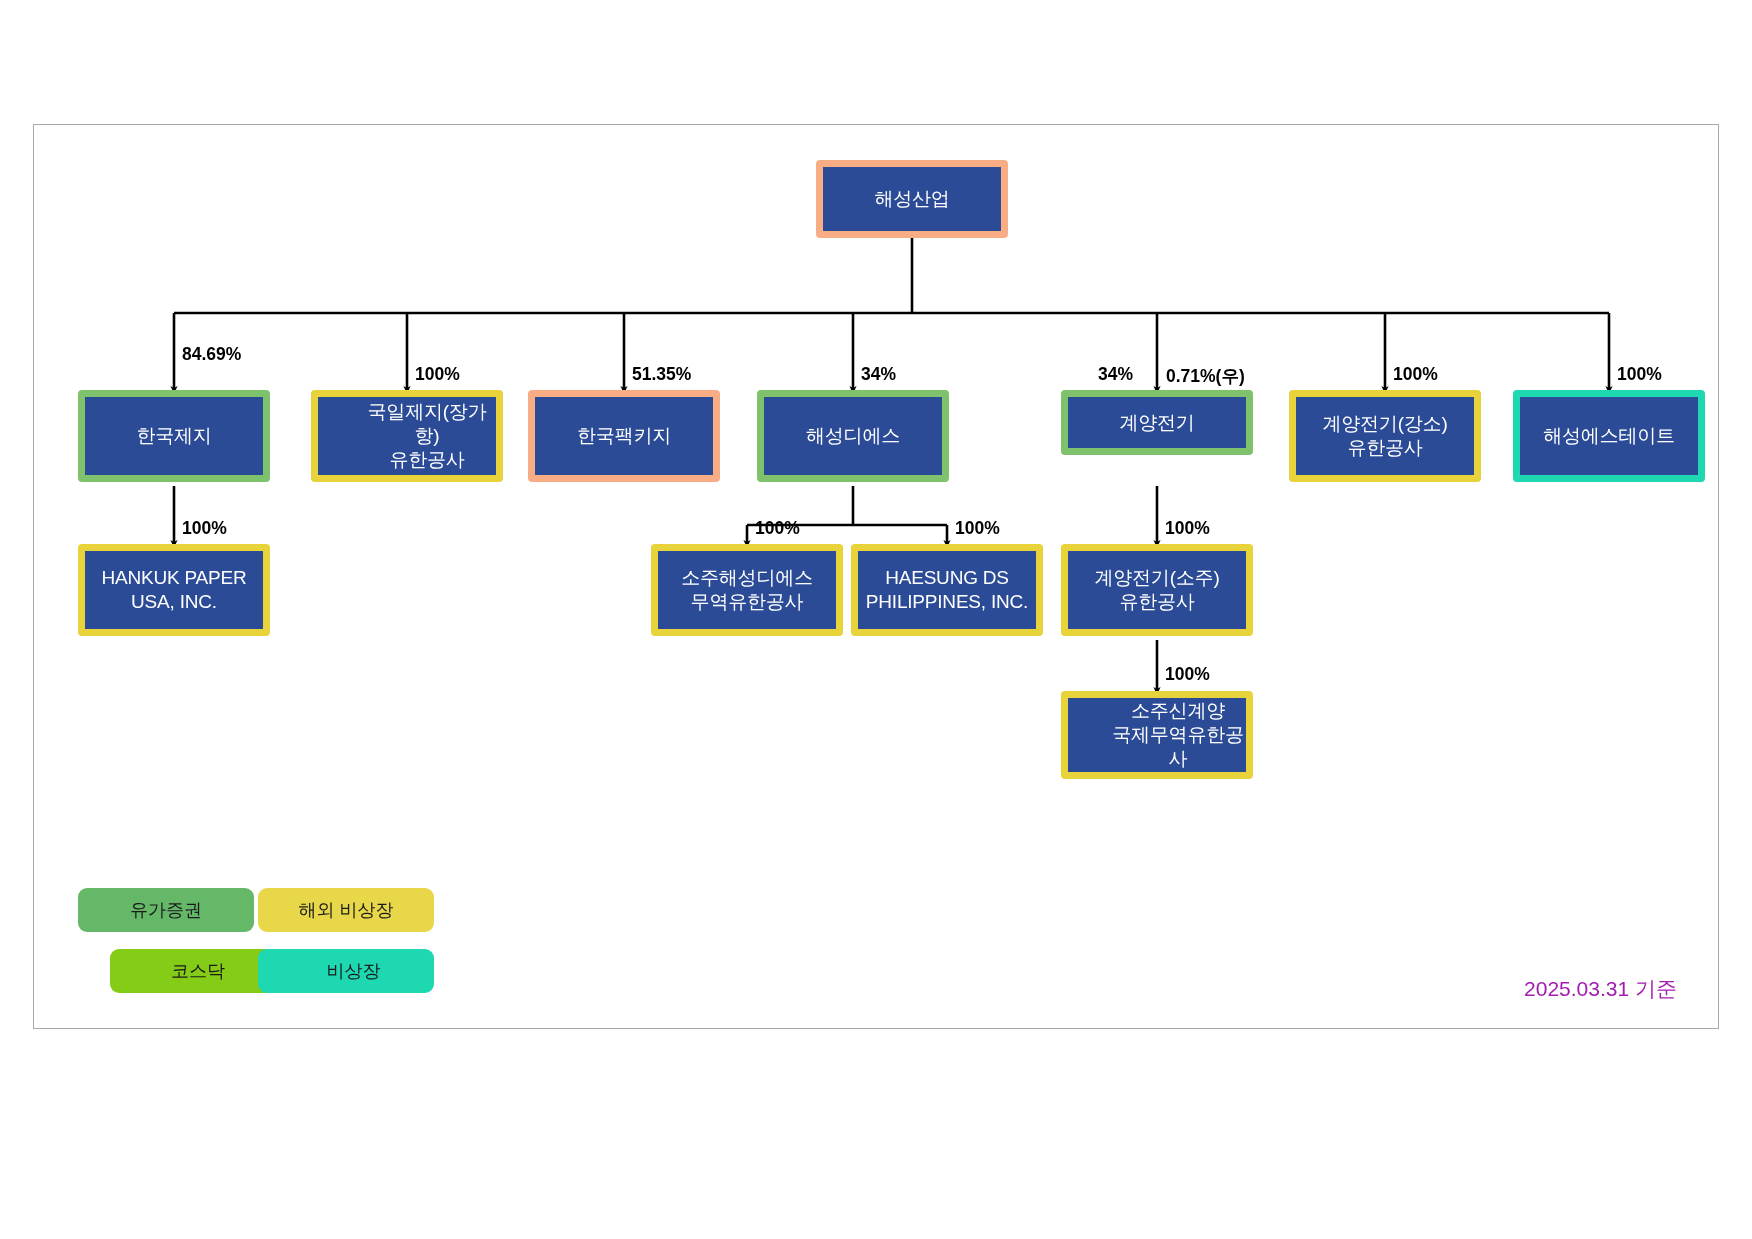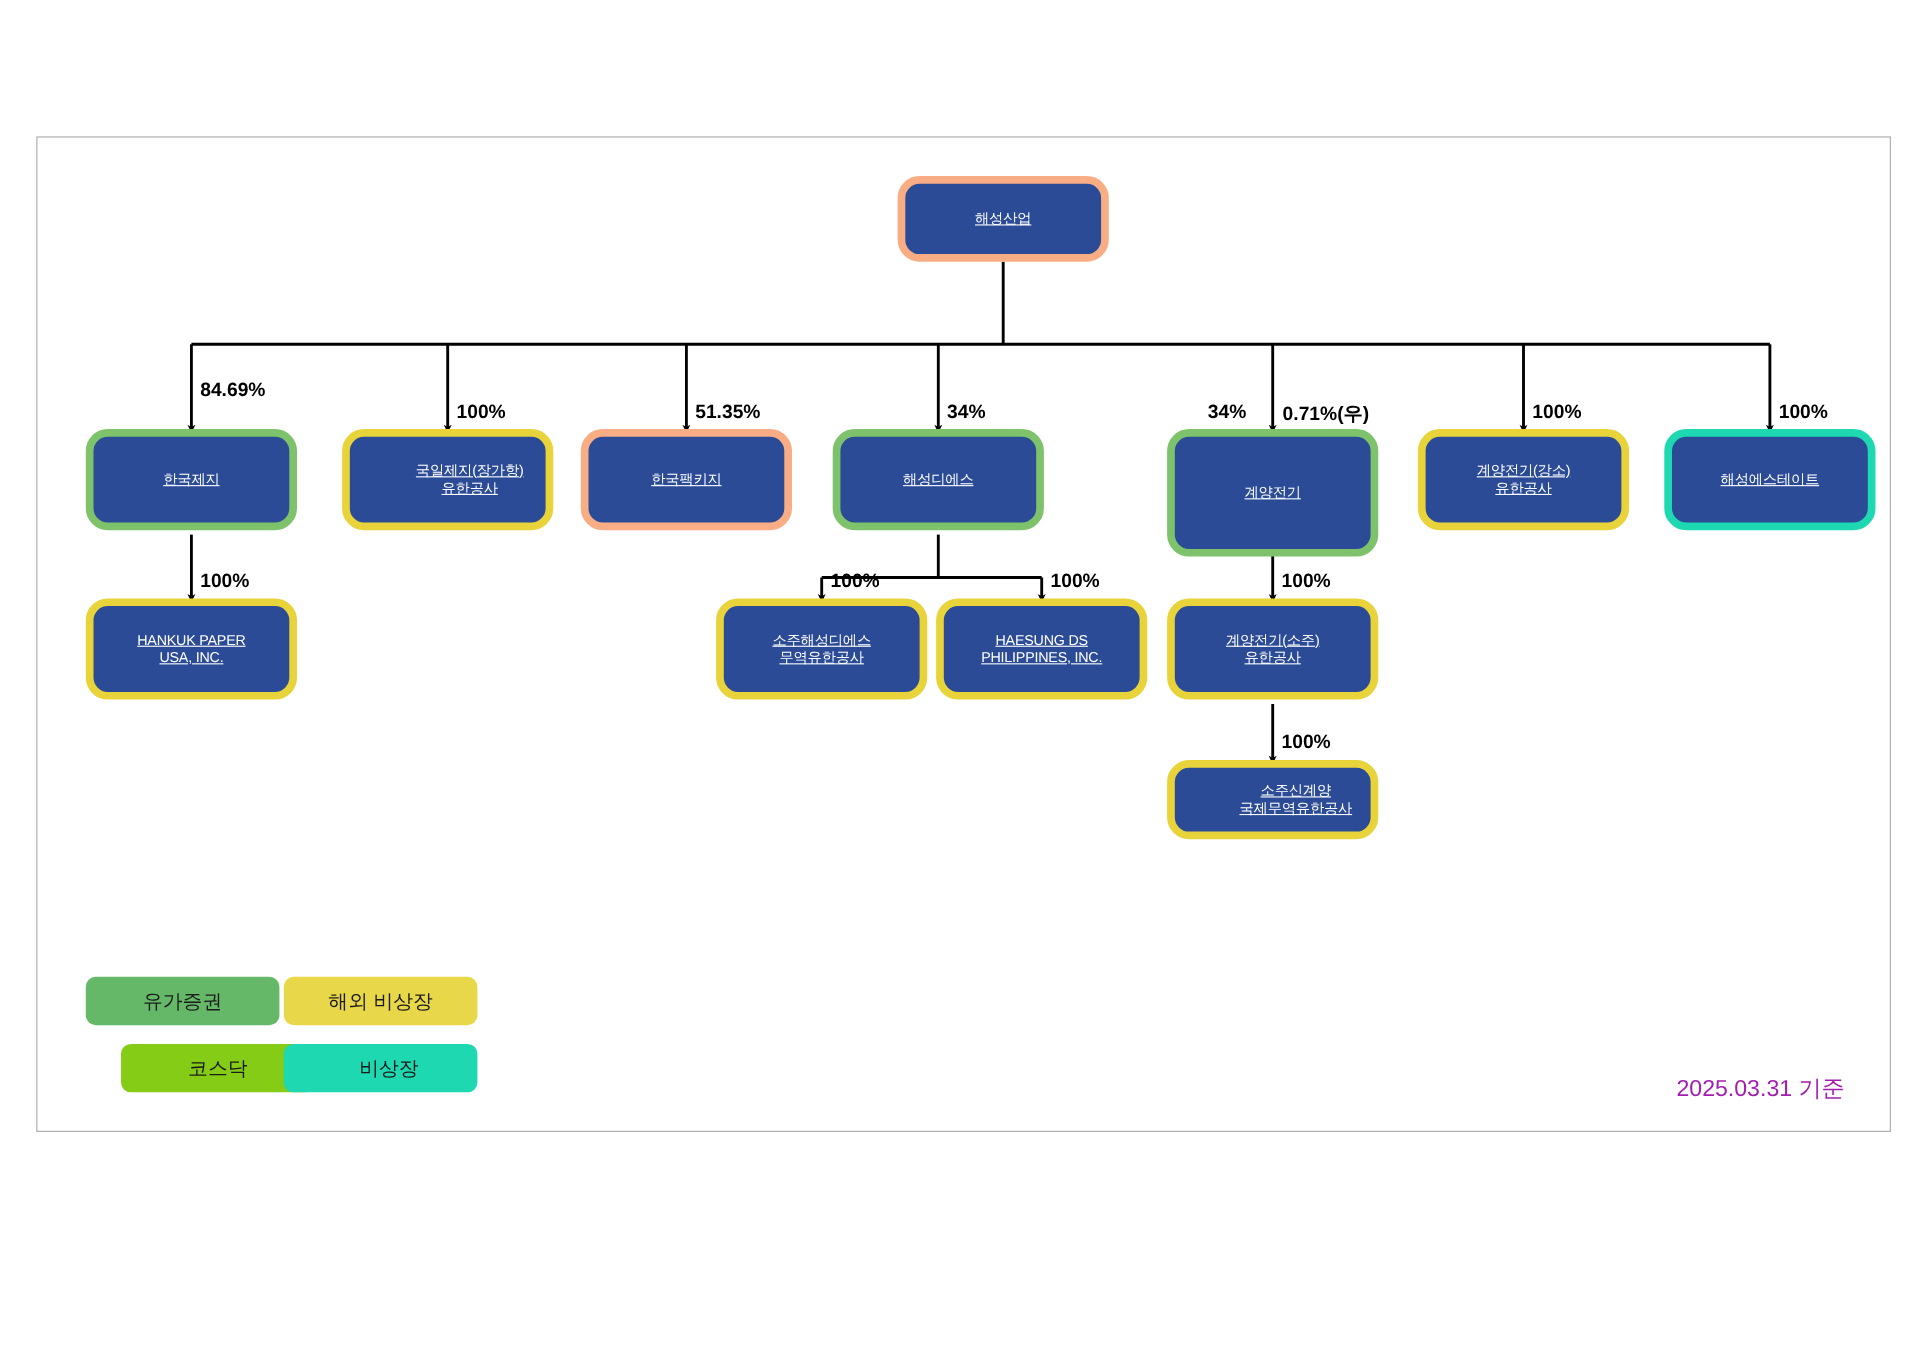--- a/index.html
+++ b/index.html
@@ -11,29 +11,28 @@
     position:absolute;left:33px;top:124px;width:1686px;height:905px;
     border:1.5px solid #a8a8a8;background:#fff;box-sizing:border-box;
   }
 
   
   #wires{position:absolute;left:0;top:0;width:1752px;height:1239px;pointer-events:none;}
 
   .node{
     position:absolute;box-sizing:border-box;
     background:#2B4B96;
-    border-radius:20px;
+    border-radius:4px;
     display:flex;align-items:center;justify-content:center;
     text-align:center;
     color:#ffffff;
-    font-size:13px;line-height:1.26;
+    font-size:19px;line-height:1.26;
     letter-spacing:-0.2px;
     white-space:pre-line;
     z-index:5;
-    text-decoration:underline;
   }
   .node.green  {border:7px solid #7EC36B;}
   .node.yellow {border:7px solid #E8D33A;}
   .node.peach  {border:7px solid #F9AD85;}
   .node.teal   {border:7px solid #1DD8B0;}
 
   .pct{
     position:absolute;
     font-size:17.5px;font-weight:bold;color:#000;
     white-space:nowrap;z-index:6;
@@ -101,40 +100,40 @@
 
   <div class="node green" style="left:78px;top:390px;width:192px;height:92px;">한국제지</div>
 
   <div class="node yellow" style="left:311px;top:390px;width:192px;height:92px;padding-left:40px;">국일제지(장가항)
 유한공사</div>
 
   <div class="node peach" style="left:528px;top:390px;width:192px;height:92px;">한국팩키지</div>
 
   <div class="node green" style="left:757px;top:390px;width:192px;height:92px;">해성디에스</div>
 
-  <div class="node green" style="left:1061px;top:390px;width:192px;height:116px;">계양전기</div>
+  <div class="node green" style="left:1061px;top:390px;width:192px;height:65px;">계양전기</div>
 
   <div class="node yellow" style="left:1289px;top:390px;width:192px;height:92px;">계양전기(강소)
 유한공사</div>
 
   <div class="node teal" style="left:1513px;top:390px;width:192px;height:92px;">해성에스테이트</div>
 
   <div class="node yellow" style="left:78px;top:544px;width:192px;height:92px;">HANKUK PAPER
 USA, INC.</div>
 
   <div class="node yellow" style="left:651px;top:544px;width:192px;height:92px;">소주해성디에스
 무역유한공사</div>
 
   <div class="node yellow" style="left:851px;top:544px;width:192px;height:92px;">HAESUNG DS
 PHILIPPINES, INC.</div>
 
   <div class="node yellow" style="left:1061px;top:544px;width:192px;height:92px;">계양전기(소주)
 유한공사</div>
 
-  <div class="node yellow" style="left:1061px;top:691px;width:192px;height:72px;padding-left:42px;">소주신계양
+  <div class="node yellow" style="left:1061px;top:691px;width:192px;height:88px;padding-left:42px;">소주신계양
 국제무역유한공사</div>
 
   <div class="pct" style="left:182px;top:344px;">84.69%</div>
   <div class="pct" style="left:415px;top:364px;">100%</div>
   <div class="pct" style="left:632px;top:364px;">51.35%</div>
   <div class="pct" style="left:861px;top:364px;">34%</div>
   <div class="pct" style="left:1098px;top:364px;">34%</div>
   <div class="pct" style="left:1166px;top:364px;">0.71%(우)</div>
   <div class="pct" style="left:1393px;top:364px;">100%</div>
   <div class="pct" style="left:1617px;top:364px;">100%</div>

